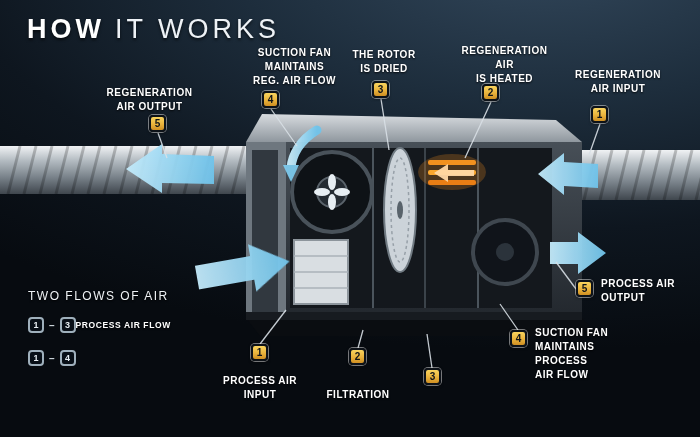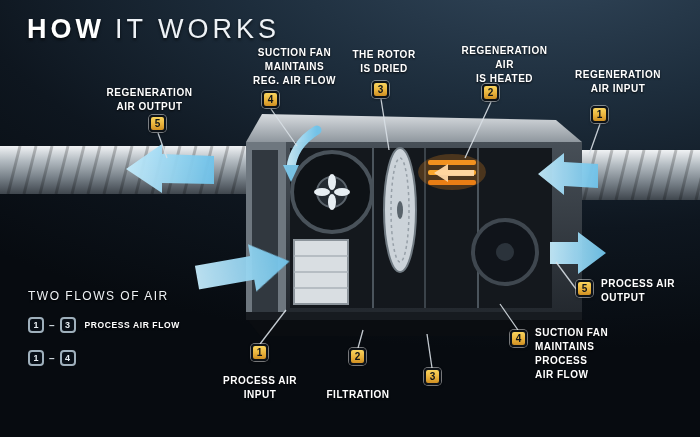--- a/index.html
+++ b/index.html
@@ -24,21 +24,21 @@
     color:#fdfeff; -webkit-text-stroke:1.5px #2e7ecb;
     text-shadow:0 3px 5px rgba(2,24,52,.9), 0 0 14px rgba(70,150,230,.5); }
   .legend { position:absolute; left:28px; top:289px; z-index:4; }
   .legend-heading { color:#eef2f5; font-size:12px; font-weight:normal; letter-spacing:1.5px;
     margin-bottom:14px; text-shadow:0 1px 2px #000; }
   .legend-row { display:flex; align-items:center; margin-bottom:17px; }
   .lbadge { display:inline-block; width:16px; height:16px; border-radius:4px;
     border:2px solid #9fb0bc; background:rgba(10,20,30,.55); color:#e8eef3;
     font-size:9px; font-weight:bold; line-height:12px; text-align:center; }
   .legend-dash { color:#cfd8df; margin:0 5px; font-weight:bold; font-size:10px; }
-  .legend-label { color:#ffffff; font-size:8.5px; font-weight:bold; letter-spacing:.6px; margin-left:9px;
+  .legend-label { color:#ffffff; font-size:8.5px; font-weight:bold; letter-spacing:.6px; 
     text-shadow:0 1px 2px rgba(0,0,0,.85); }
 </style>
 </head>
 <body>
 
 <div class="stage">
 
   <svg class="scene" width="700" height="437" viewBox="0 0 700 437">
     <defs>
       <linearGradient id="duct" x1="0" x2="0" y1="0" y2="1">

